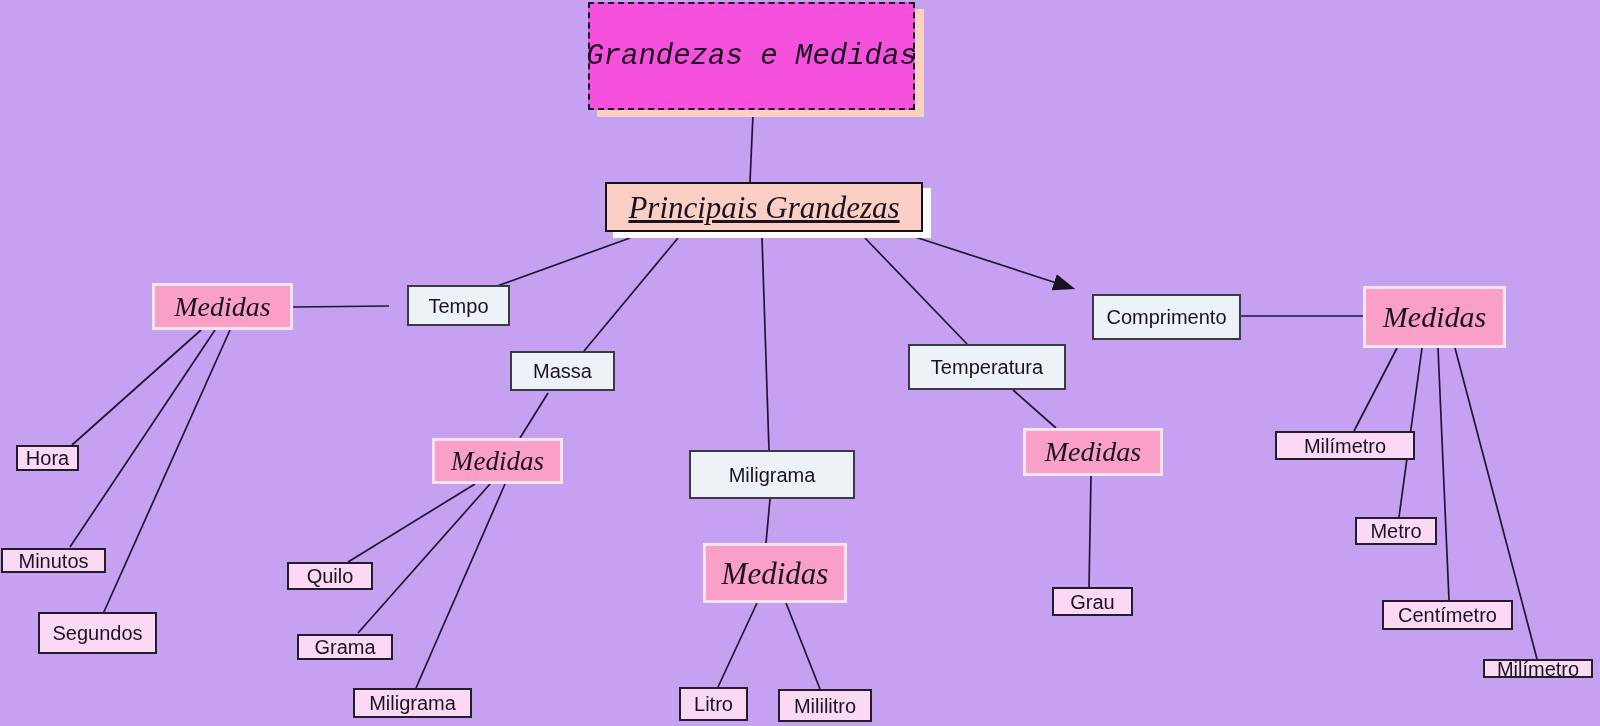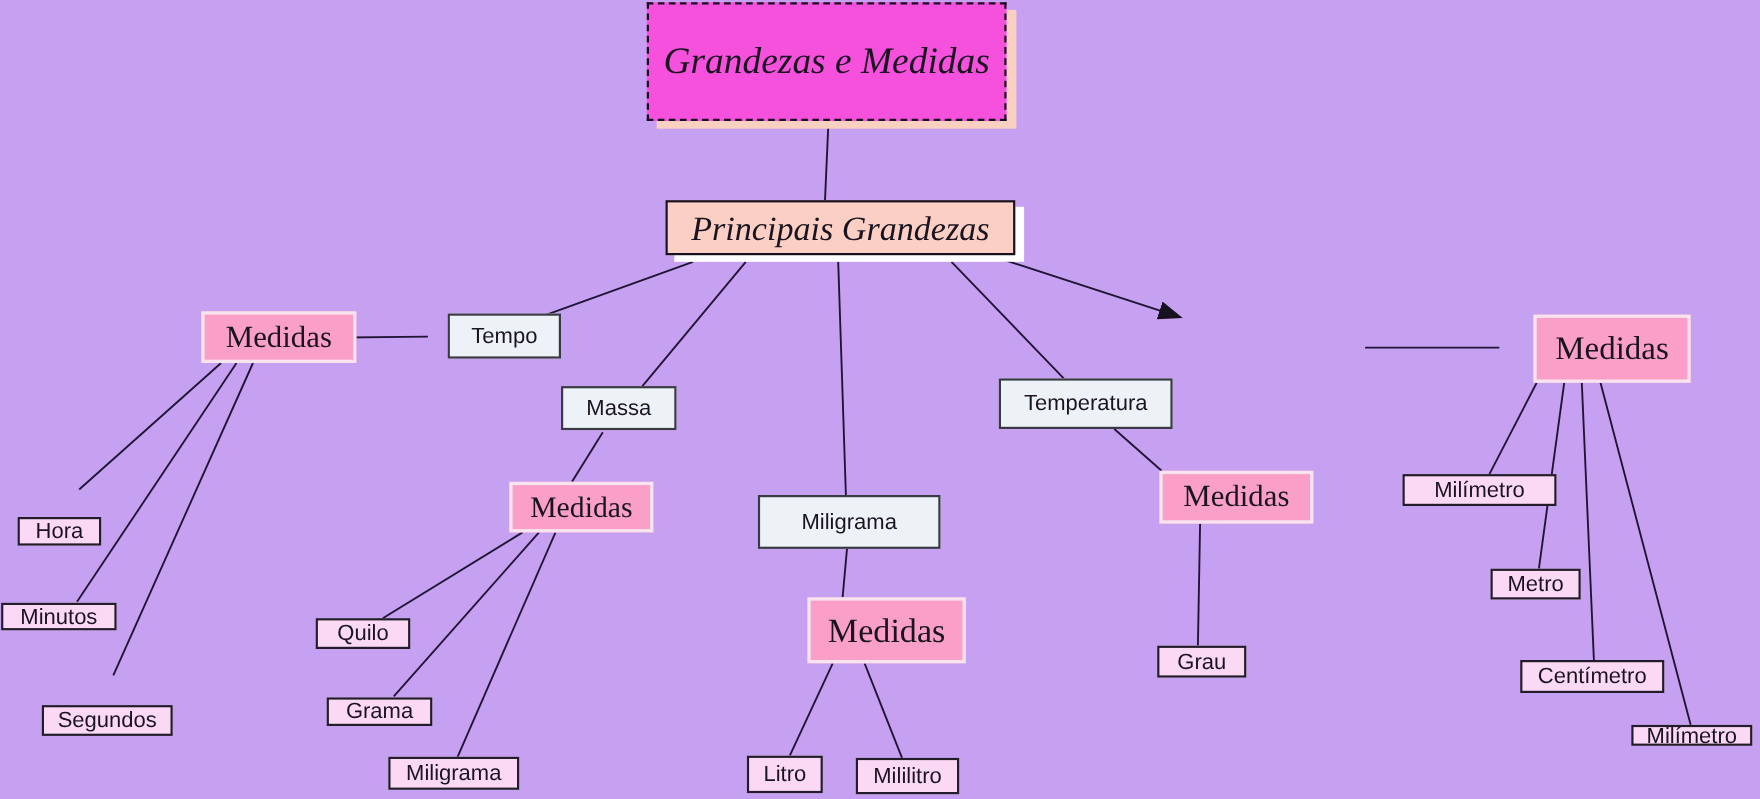--- a/index.html
+++ b/index.html
@@ -28,35 +28,35 @@
     display:flex;align-items:center;justify-content:center;
     box-sizing:border-box;
     white-space:nowrap;
     text-align:center;
     line-height:1;
   }
   .node.title{
     background:var(--title-fill);
     border:2px dashed #17101e;
     box-shadow:9px 7px 0 0 var(--title-shadow);
-    font-family:Liberation Serif, serif;
-    font-style:italic;font-size:34px;
+    font-family:Liberation Mono, monospace;
+    font-style:italic;font-size:29px;
   }
   .node.root{
     background:var(--root-fill);
     border:2px solid #17101e;
     box-shadow:8px 6px 0 0 #ffffff;
     font-family:"Liberation Serif","DejaVu Serif",serif;
-    font-style:italic;font-size:31px;
+    font-style:italic;font-size:31px;text-decoration:underline;
   }
   .node.medidas{
     background:var(--medidas-fill);
     border:3px solid var(--medidas-border);
     font-family:"Liberation Serif","DejaVu Serif",serif;
-    font-size:28px;margin-left:31px;
+    font-style:italic;font-size:28px;
   }
   .node.concept{
     background:var(--concept-fill);
     border:2px solid #3a3a44;
     font-size:20px;
   }
   .node.leaf{
     background:var(--leaf-fill);
     border:2px solid #221c2b;
     font-size:20px;
@@ -110,25 +110,26 @@
 
   <div class="node concept" style="left:510px;top:351px;width:105px;height:40px">Massa</div>
   <div class="node medidas" style="left:432px;top:438px;width:131px;height:46px;font-size:27px">Medidas</div>
 
   <div class="node concept" style="left:689px;top:450px;width:166px;height:49px">Miligrama</div>
   <div class="node medidas" style="left:703px;top:543px;width:144px;height:60px;font-size:31px">Medidas</div>
 
   <div class="node concept" style="left:908px;top:344px;width:158px;height:46px">Temperatura</div>
   <div class="node medidas" style="left:1023px;top:428px;width:140px;height:48px">Medidas</div>
 
+  <div class="node concept" style="left:1092px;top:294px;width:149px;height:46px">Comprimento</div>
   <div class="node medidas" style="left:1363px;top:286px;width:143px;height:62px;font-size:30px">Medidas</div>
 
-  <div class="node leaf" style="left:16px;top:470px;width:76px;height:26px">Hora</div>
+  <div class="node leaf" style="left:16px;top:445px;width:63px;height:26px">Hora</div>
   <div class="node leaf" style="left:1px;top:548px;width:105px;height:25px">Minutos</div>
-  <div class="node leaf" style="left:38px;top:641px;width:119px;height:28px">Segundos</div>
+  <div class="node leaf" style="left:38px;top:612px;width:119px;height:42px">Segundos</div>
 
   <div class="node leaf" style="left:287px;top:562px;width:86px;height:28px">Quilo</div>
   <div class="node leaf" style="left:297px;top:634px;width:96px;height:26px">Grama</div>
   <div class="node leaf" style="left:353px;top:688px;width:119px;height:30px">Miligrama</div>
 
   <div class="node leaf" style="left:679px;top:687px;width:69px;height:34px">Litro</div>
   <div class="node leaf" style="left:778px;top:689px;width:94px;height:33px">Mililitro</div>
 
   <div class="node leaf" style="left:1052px;top:587px;width:81px;height:29px">Grau</div>
 

